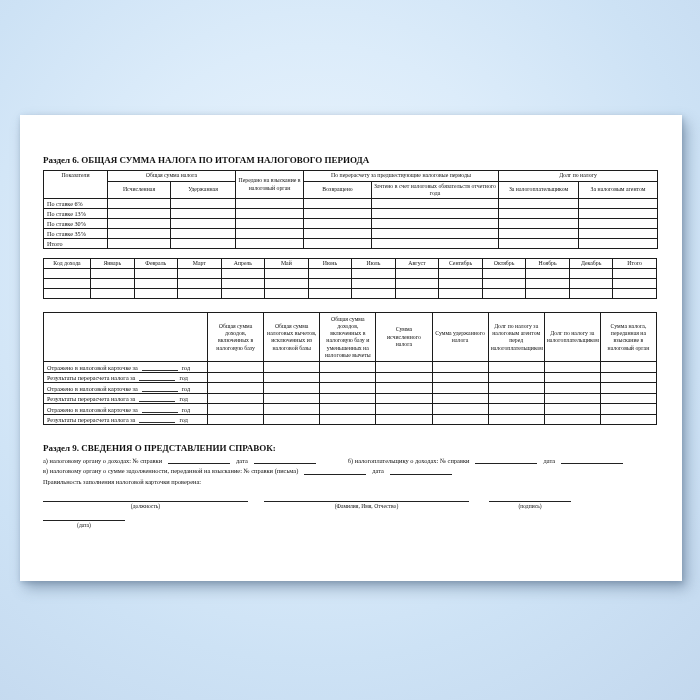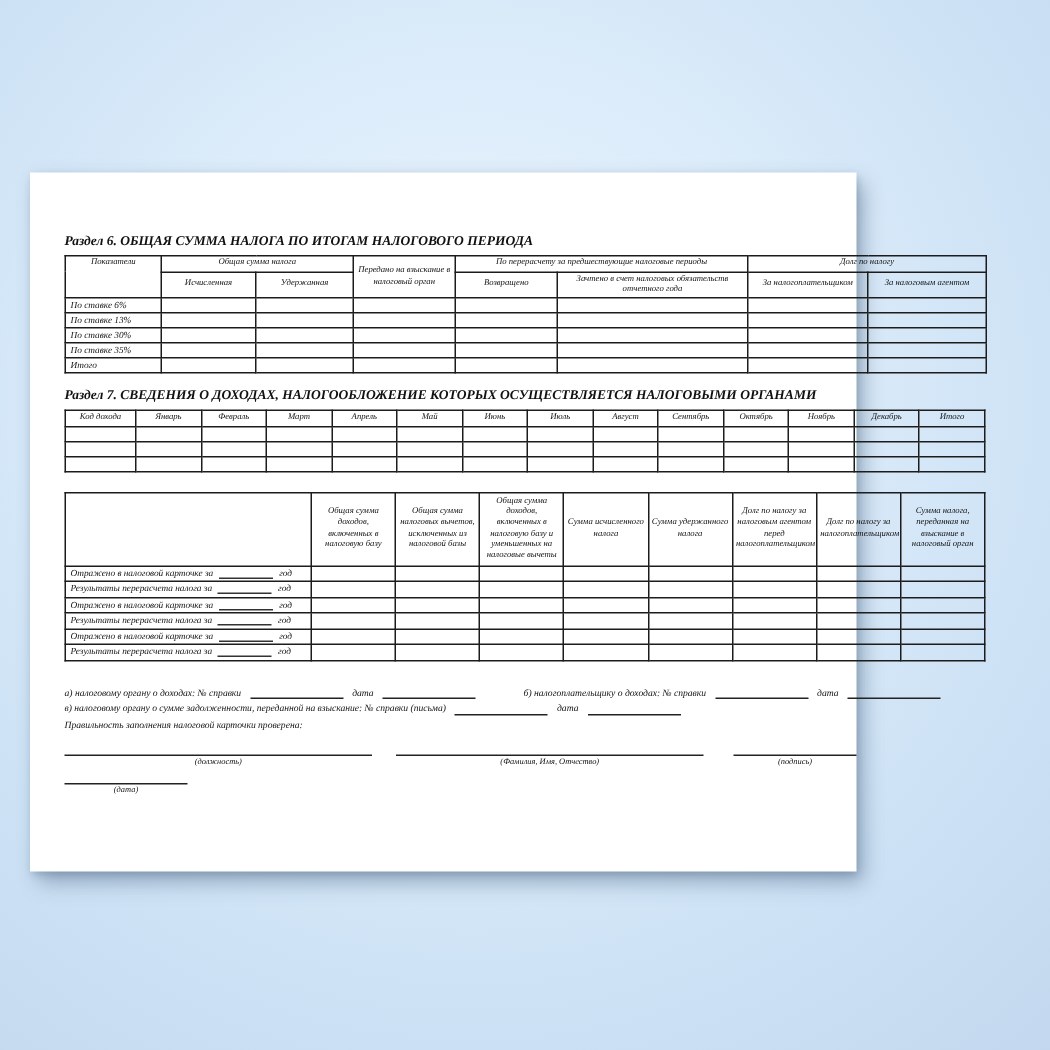--- a/index.html
+++ b/index.html
@@ -10,24 +10,23 @@
     color: #111;
   }
   .scene {
     position: relative;
     width: 700px; height: 700px;
     background: radial-gradient(circle at 45% 38%, #ecf5fd 0%, #dcecfa 38%, #cde2f5 68%, #c3d8ee 100%);
   }
   .paper {
     position: absolute;
     left: 20px; top: 115px;
-    width: 551px; height: 466px;
+    width: 662px; height: 466px;
     background: #ffffff;
     box-shadow: 5px 7px 13px rgba(70, 95, 125, 0.45), 1px 2px 5px rgba(70, 95, 125, 0.30);
-    font-style: italic;
   }
   .content {
     position: absolute;
     left: 23px; top: 40px;
     width: 614px;
   }
   .sec-title {
     font-weight: bold;
     font-size: 9px;
     line-height: 1.15;
@@ -199,21 +198,20 @@
               <td></td>
               <td></td>
               <td></td>
               <td></td>
               <td></td>
               <td></td>
             </tr>
           </tbody>
       </table>
 
-      <div class="sec-title">Раздел 7. СВЕДЕНИЯ О ДОХОДАХ, НАЛОГООБЛОЖЕНИЕ КОТОРЫХ ОСУЩЕСТВЛЯЕТСЯ НАЛОГОВЫМИ ОРГАНАМИ</div>
       <table class="t7">
         <colgroup id="t7-cols">
             <col style="width: 47px;">
             <col>
             <col>
             <col>
             <col>
             <col>
             <col>
             <col>
@@ -419,20 +417,21 @@
               <td></td>
               <td></td>
               <td></td>
               <td></td>
               <td></td>
             </tr>
           </tbody>
       </table>
 
       <div class="s9">
+        <div class="sec-title">Раздел 9. СВЕДЕНИЯ О ПРЕДСТАВЛЕНИИ СПРАВОК:</div>
 
         <div class="s9-row">
           <span>а) налоговому органу о доходах: № справки</span>
           <span class="blank-s"></span>
           <span>дата</span>
           <span class="blank-s"></span>
           <span class="group-b">
             <span>б) налогоплательщику о доходах: № справки</span>
             <span class="blank-s"></span>
             <span>дата</span>

